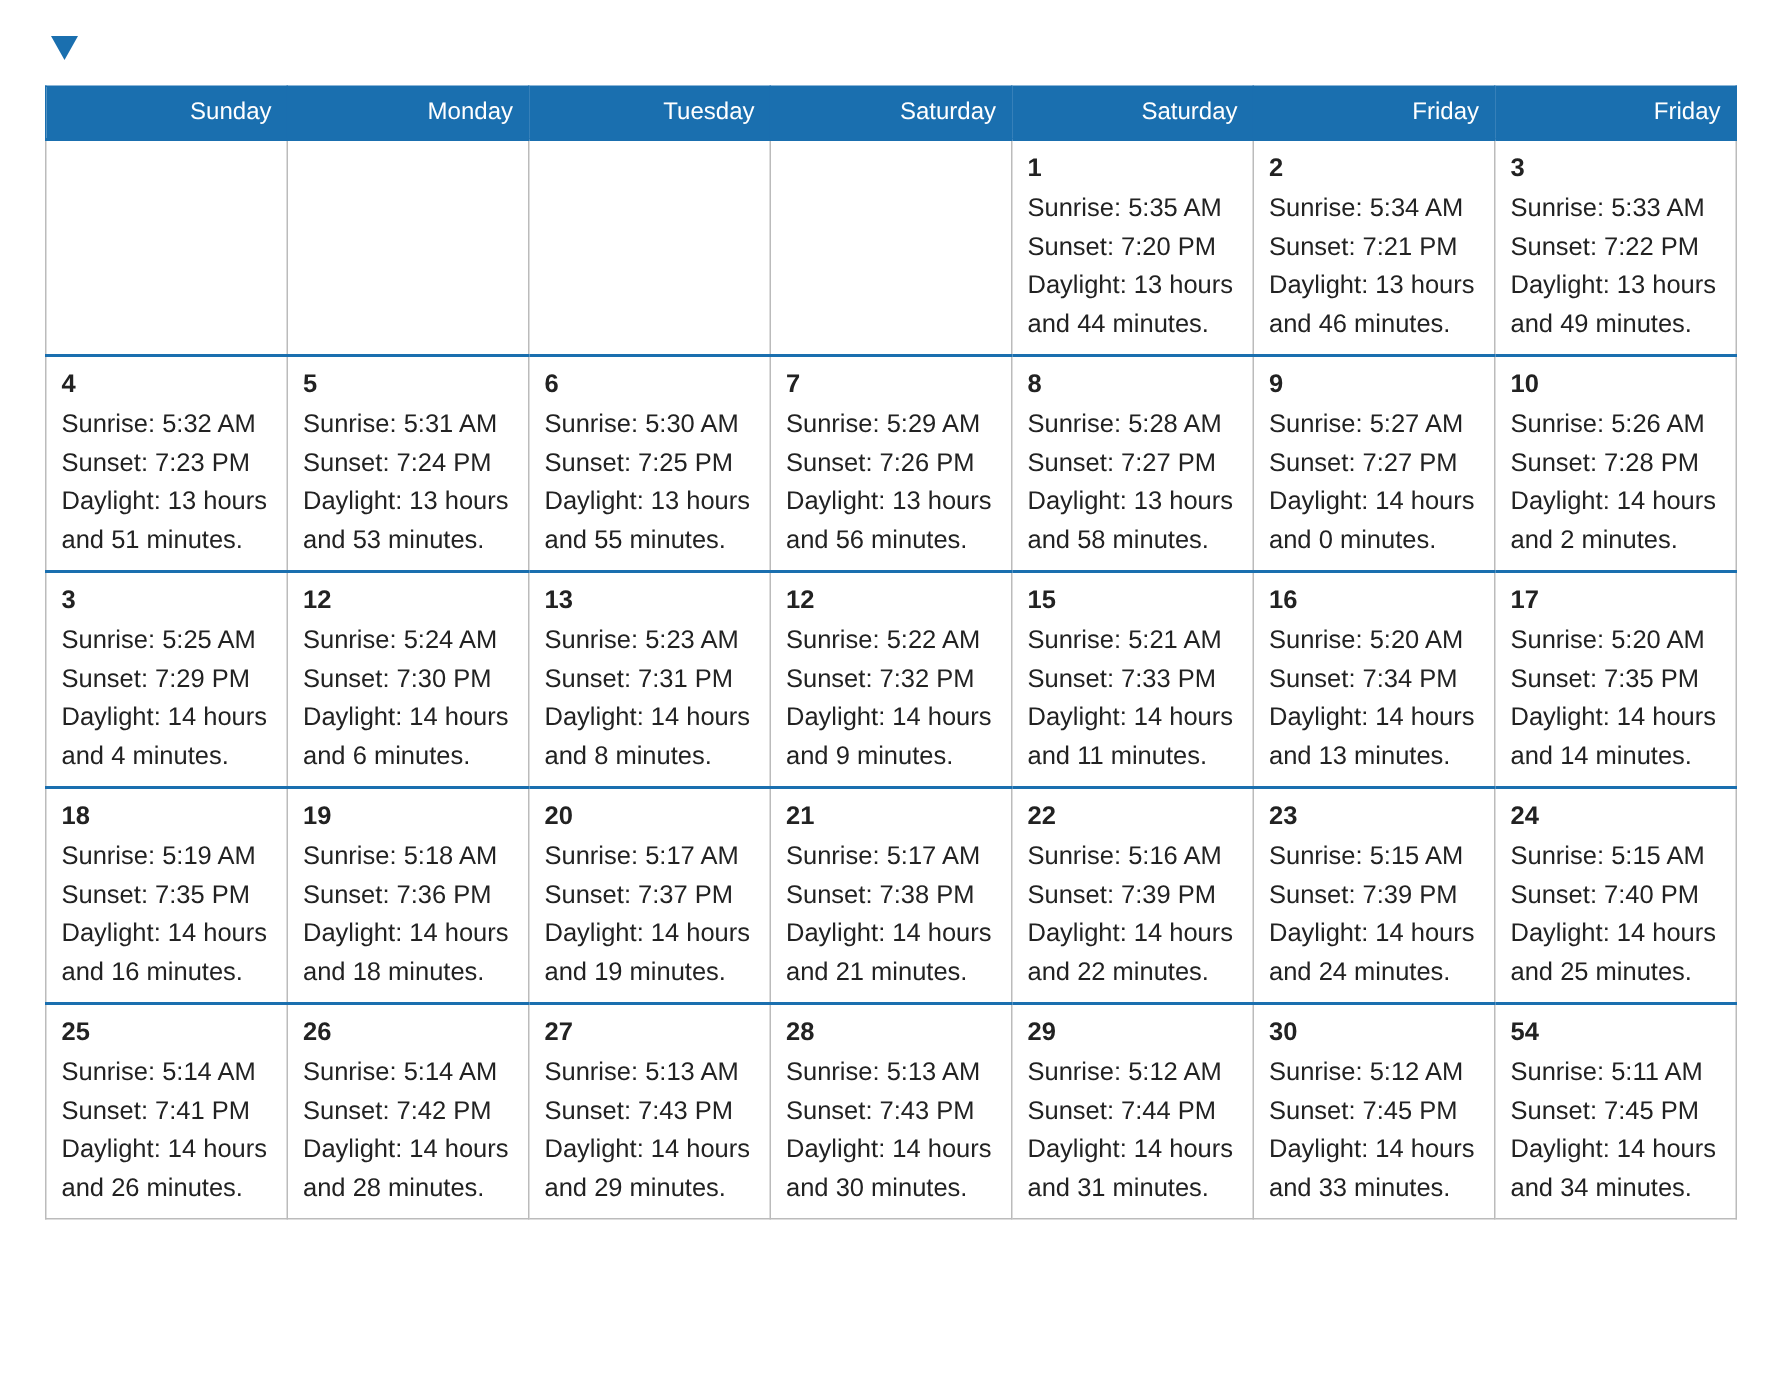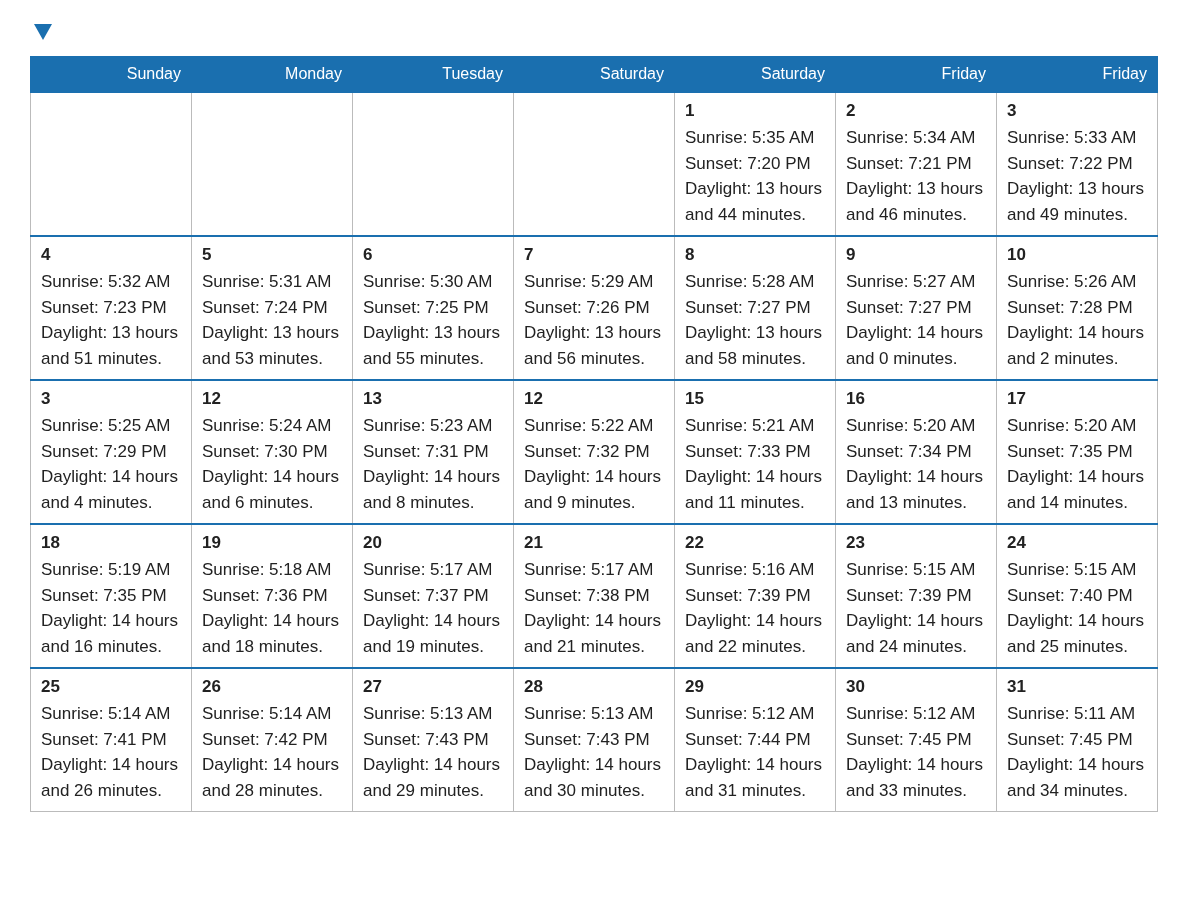--- a/index.html
+++ b/index.html
@@ -260,18 +260,18 @@
         </td>
         <td>
           <div class="day-num">29</div>
           <div class="day-info">Sunrise: 5:12 AM<br>Sunset: 7:44 PM<br>Daylight: 14 hours and 31 minutes.</div>
         </td>
         <td>
           <div class="day-num">30</div>
           <div class="day-info">Sunrise: 5:12 AM<br>Sunset: 7:45 PM<br>Daylight: 14 hours and 33 minutes.</div>
         </td>
         <td>
-          <div class="day-num">31</div>
+          <div class="day-num">54</div>
           <div class="day-info">Sunrise: 5:11 AM<br>Sunset: 7:45 PM<br>Daylight: 14 hours and 34 minutes.</div>
         </td>
       </tr>
     </tbody>
 </table>
 
 </body></html>

